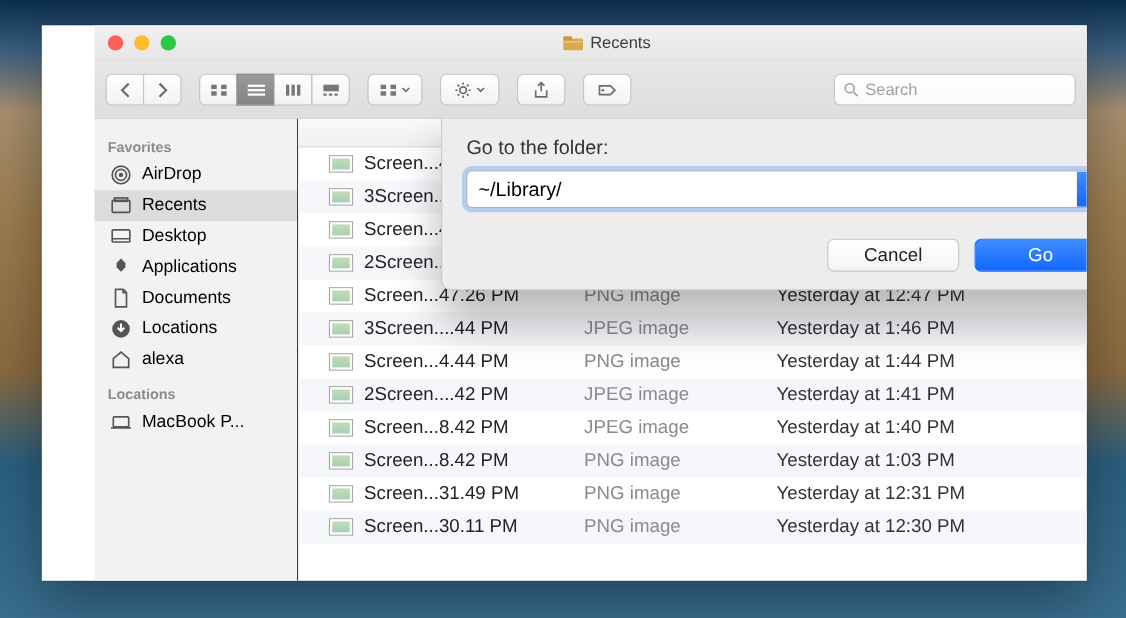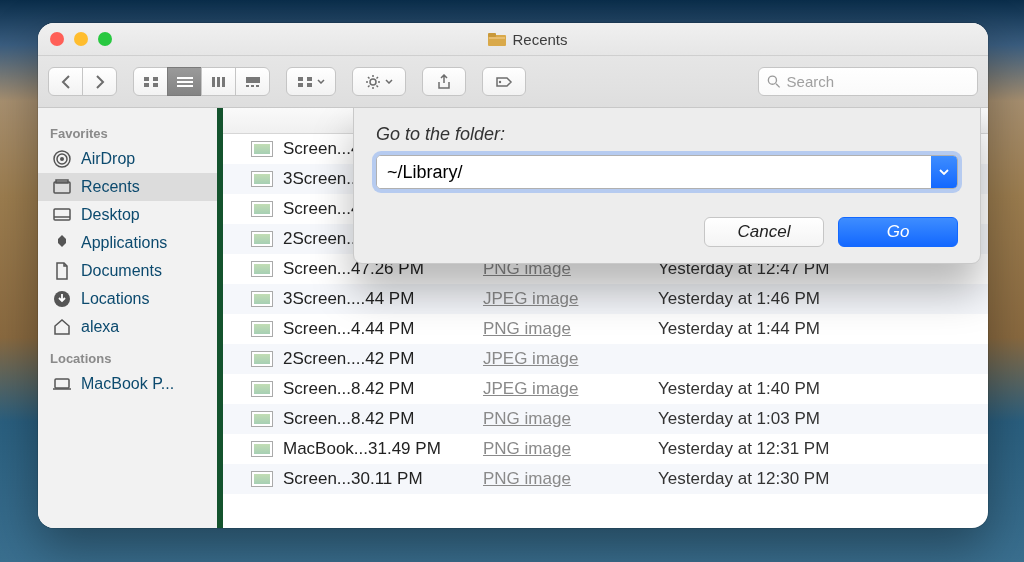--- a/index.html
+++ b/index.html
@@ -12,23 +12,24 @@
     display: flex;
     justify-content: center;
   }
   .window {
     position: absolute;
     top: 23px;
     left: 38px;
     width: 950px;
     height: 505px;
     background: #fff;
-    border-radius: 16px;
+    border-radius: 0;
     box-shadow: 0 20px 50px rgba(0,0,0,.35), 0 0 0 1px rgba(0,0,0,.1);
     overflow: hidden;
+    padding-left: 48px;
   }
   
   .titlebar {
     height: 33px;
     background: linear-gradient(#f0f0f0, #e6e6e6);
     display: flex;
     align-items: center;
     border-bottom: 1px solid #cfcfcf;
   }
   .traffic { display:flex; gap:10px; margin-left:12px; }
@@ -69,25 +70,25 @@
     padding:0 8px;
     color:#9a9a9a;
   }
   .search input { border:0; outline:0; background:transparent; font-size:15px; margin-left:6px; width:100%; }
   .search input::placeholder { color:#a0a0a0; }
   
   .body { display:flex; height: calc(100% - 85px); }
   .sidebar {
     width:185px;
     background:#f2f2f2;
-    border-right:6px solid #14532d;
+    border-right:1px solid #14532d;
     padding-top:8px;
   }
   .sb-heading { font-size:13px; color:#8a8a8a; font-weight:600; padding:4px 12px; margin-top:6px;}
-  .sb-item { display:flex; align-items:center; gap:9px; padding:4px 12px 4px 14px; font-size:16px; color:#0c4a6e; }
+  .sb-item { display:flex; align-items:center; gap:9px; padding:4px 12px 4px 14px; font-size:16px; color:#000000; }
   .sb-item.selected { background:#dcdcdc; }
   .sb-item svg, .sb-item .ic { width:20px; height:20px; flex-shrink:0; }
   .content { flex:1; overflow:hidden; position:relative; }
   .columns-header {
     position:absolute;
     top:0; right:0; left:0;
     height:26px;
     background:linear-gradient(#fafafa,#f0f0f0);
     border-bottom:1px solid #d6d6d6;
     display:flex;
@@ -95,37 +96,37 @@
     justify-content:flex-end;
     padding-right:8px;
   }
   .chev-down { width:12px; height:12px; }
   .rows { padding-top:26px; height:100%; overflow:hidden; }
   .row { display:flex; align-items:center; height:30px; padding-left:28px; font-size:17px; color:#222; }
   .row:nth-child(even) { background:#f5f7fb; }
   .row .fic { width:22px; height:16px; margin-right:10px; flex-shrink:0; background:#fff; border:1px solid #aaa; position:relative; }
   .row .fic::after { content:""; position:absolute; inset:2px; background:linear-gradient(#6a4, #284); opacity:.4; }
   .row .nm { width:200px; overflow:hidden; text-overflow:ellipsis; white-space:nowrap; }
-  .row .kd { width:175px; color:#8a8a8a;text-decoration:underline; }
+  .row .kd { width:175px; color:#8a8a8a; }
   .row .md { flex:1; color:#333; }
   
   .dialog {
     position:absolute;
     left:130px;
     top:-3px;
     width:628px;
     background:#ededed;
     border:1px solid #c9c9c9;
     border-bottom-left-radius:9px;
     border-bottom-right-radius:9px;
     box-shadow: 0 28px 42px rgba(0,0,0,.28);
     padding:18px 22px 16px 22px;
     z-index:10;
   }
-  .dlg-label { font-size:18px; color:#333; margin-bottom:10px;font-style:italic; }
+  .dlg-label { font-size:18px; color:#333; margin-bottom:10px; }
   .combo {
     display:flex;
     border:1px solid #b0b0b0;
     border-radius:5px;
     box-shadow: 0 0 0 4px rgba(79,141,247,.35);
     background:#fff;
     height:34px;
     overflow:hidden;
   }
   .combo input {
@@ -141,21 +142,20 @@
   }
   .dlg-btns { display:flex; justify-content:flex-end; gap:14px; margin-top:28px; }
   .btn {
     min-width:120px; height:30px;
     border-radius:6px;
     font-size:17px;
     display:flex; align-items:center; justify-content:center;
     border:1px solid #c6c6c6;
     background:linear-gradient(#ffffff,#f4f4f4);
     color:#222;
-    font-style:italic;
   }
   .btn.primary {
     background:linear-gradient(#3e8dff,#1368ff);
     border-color:#1368ff;
     color:#fff;
   }
   svg { display:block; }
 </style>
 </head>
 <body>
@@ -396,36 +396,37 @@
           <div class="row">
             <span class="fic"></span>
             <span class="nm">Screen...4.44 PM</span>
             <span class="kd">PNG image</span>
             <span class="md">Yesterday at 1:44 PM</span>
           </div>
           <div class="row">
             <span class="fic"></span>
             <span class="nm">2Screen....42 PM</span>
             <span class="kd">JPEG image</span>
+            <span class="md">Yesterday at 1:41 PM</span>
           </div>
           <div class="row">
             <span class="fic"></span>
             <span class="nm">Screen...8.42 PM</span>
             <span class="kd">JPEG image</span>
             <span class="md">Yesterday at 1:40 PM</span>
           </div>
           <div class="row">
             <span class="fic"></span>
             <span class="nm">Screen...8.42 PM</span>
             <span class="kd">PNG image</span>
             <span class="md">Yesterday at 1:03 PM</span>
           </div>
           <div class="row">
             <span class="fic"></span>
-            <span class="nm">MacBook...31.49 PM</span>
+            <span class="nm">Screen...31.49 PM</span>
             <span class="kd">PNG image</span>
             <span class="md">Yesterday at 12:31 PM</span>
           </div>
           <div class="row">
             <span class="fic"></span>
             <span class="nm">Screen...30.11 PM</span>
             <span class="kd">PNG image</span>
             <span class="md">Yesterday at 12:30 PM</span>
           </div>
         </div>

